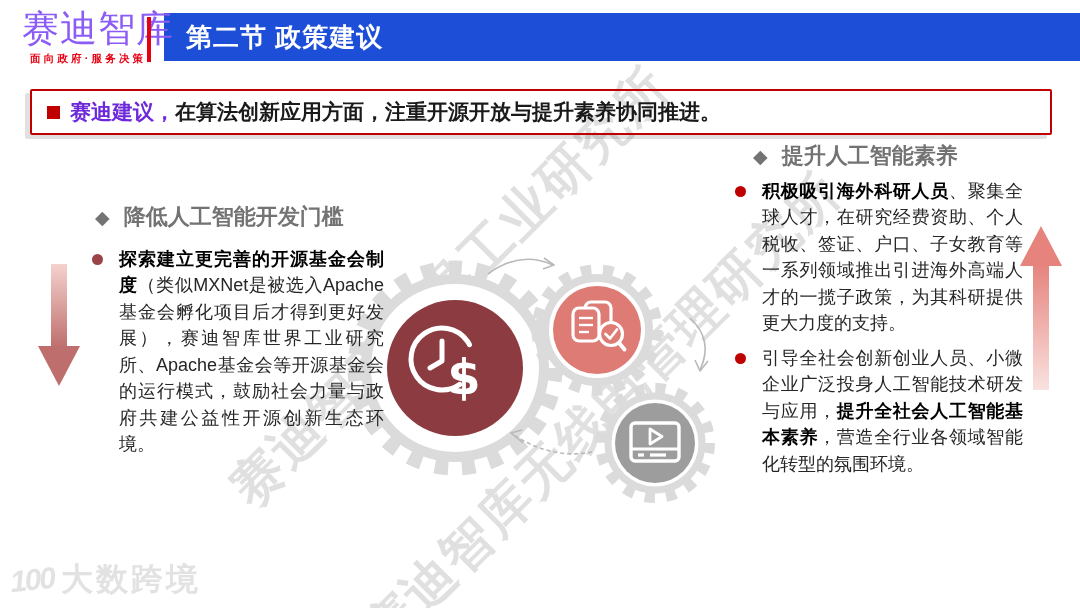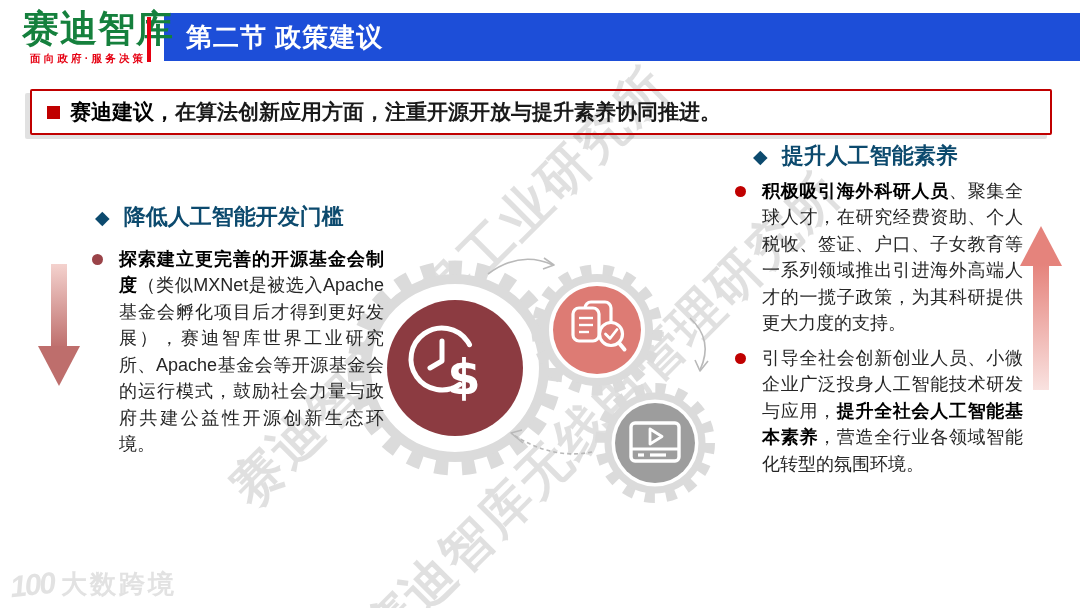--- a/index.html
+++ b/index.html
@@ -2,40 +2,40 @@
 <html><head>
 <meta charset="utf-8">
 <style>
   html,body{margin:0;padding:0;background:#fff;}
   .slide{
     position:relative;width:1080px;height:608px;background:#ffffff;
     overflow:hidden;font-family:"Liberation Sans","DejaVu Sans",sans-serif;
   }
   
   .logo{position:absolute;left:22px;top:10px;z-index:4;}
-  .logo-title{font-size:37px;font-weight:700;color:#15803d;letter-spacing:1px;line-height:1.05;text-align:right;}
+  .logo-title{font-size:37px;font-weight:400;color:#8b5cf6;letter-spacing:1px;line-height:1.05;text-align:right;}
   .logo-tagline{font-size:10.5px;font-weight:700;color:#E60012;letter-spacing:3.2px;margin-top:3px;padding-left:8px;}
   .logo-divider{position:absolute;left:147px;top:17px;width:4px;height:45px;background:#E60012;z-index:4;}
   .section-bar{
     position:absolute;left:164px;top:13px;width:928px;height:48px;background:#1d4ed8;z-index:3;
     display:flex;align-items:center;
   }
   .section-bar-title{color:#ffffff;font-weight:700;font-size:26px;padding-left:22px;letter-spacing:1px;}
   
   .banner{
     position:absolute;left:30px;top:89px;width:1018px;height:42px;z-index:3;
     border:2.5px solid #C00000;border-radius:2px;
     box-shadow:-5px 4px 0 rgba(89,89,91,0.18);
     display:flex;align-items:center;background:transparent;
   }
   .banner-square{width:13px;height:13px;background:#C00000;margin:0 10px 0 15px;flex:none;}
   .banner-text{font-size:21px;font-weight:700;color:#1a1a1a;white-space:nowrap;}
-  .banner-highlight{color:#000000;}
+  .banner-highlight{color:#6d28d9;}
   
-  .col-heading{position:absolute;z-index:3;font-size:22px;font-weight:700;color:#0c4a6e;white-space:nowrap;}
+  .col-heading{position:absolute;z-index:3;font-size:22px;font-weight:700;color:#737373;white-space:nowrap;}
   .col-heading .diamond{margin-right:14px;font-size:19px;}
   .heading-left{left:95px;top:202px;}
   .heading-right{left:753px;top:141px;}
   
   .bullets{position:absolute;z-index:3;}
   .bullets-left{left:92px;top:246px;width:292px;}
   .bullets-right{left:735px;top:178px;width:288px;}
   .bullet{display:flex;align-items:flex-start;}
   .bullet + .bullet{margin-top:22px;}
   .bullets-right .bullet + .bullet{margin-top:8px;}
@@ -60,21 +60,21 @@
     color:rgba(0,0,0,0.12);transform:translate(-50%,-50%) rotate(-45deg);
     font-size:52px;letter-spacing:2px;
   }
   .wm1{left:450px;top:287px;}
   .wm2{left:602px;top:412px;}
   .corner-logo{
     position:absolute;left:10px;bottom:6px;z-index:1;display:flex;align-items:center;
     color:#E2E2E2;font-weight:800;
   }
   .corner-logo .glyph{font-size:30px;font-style:italic;transform:rotate(-6deg);margin-right:7px;letter-spacing:-2px;}
-  .corner-logo .name{font-size:26px;letter-spacing:3px;}
+  .corner-logo .name{font-size:32px;letter-spacing:3px;}
 </style>
 </head>
 <body>
 
 <div class="slide">
 
   <div class="wm wm1">赛迪智库世界工业研究所</div>
   <div class="wm wm2">赛迪智库无线电管理研究所</div>
   <div class="corner-logo">
     <span class="glyph">100</span>

